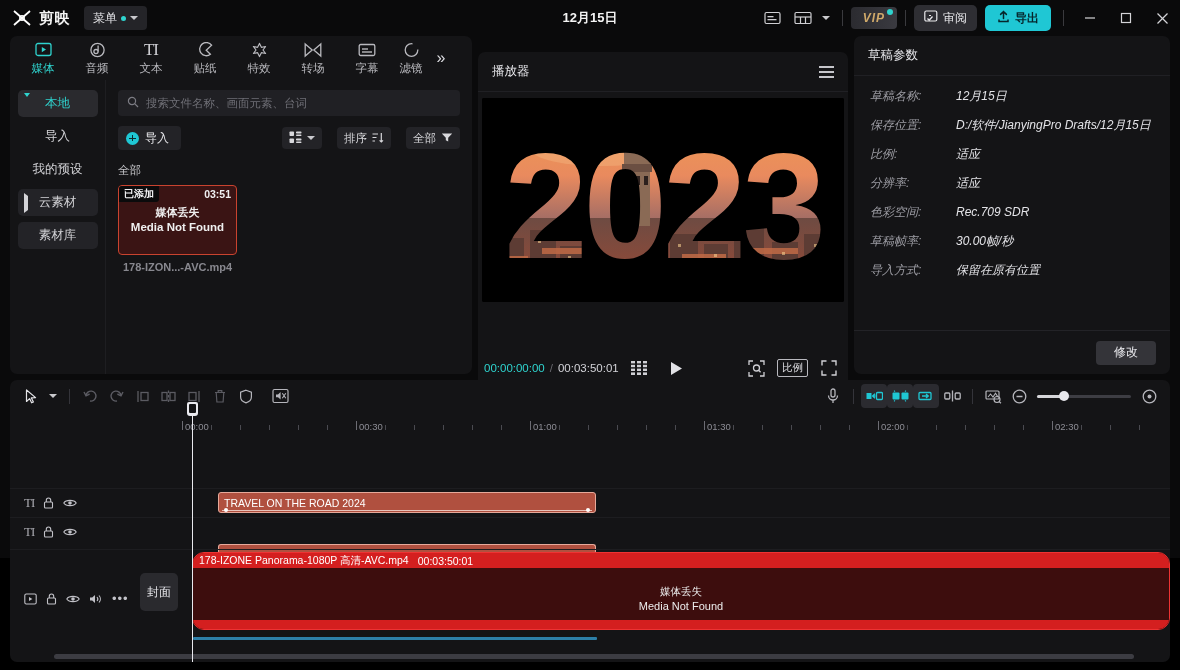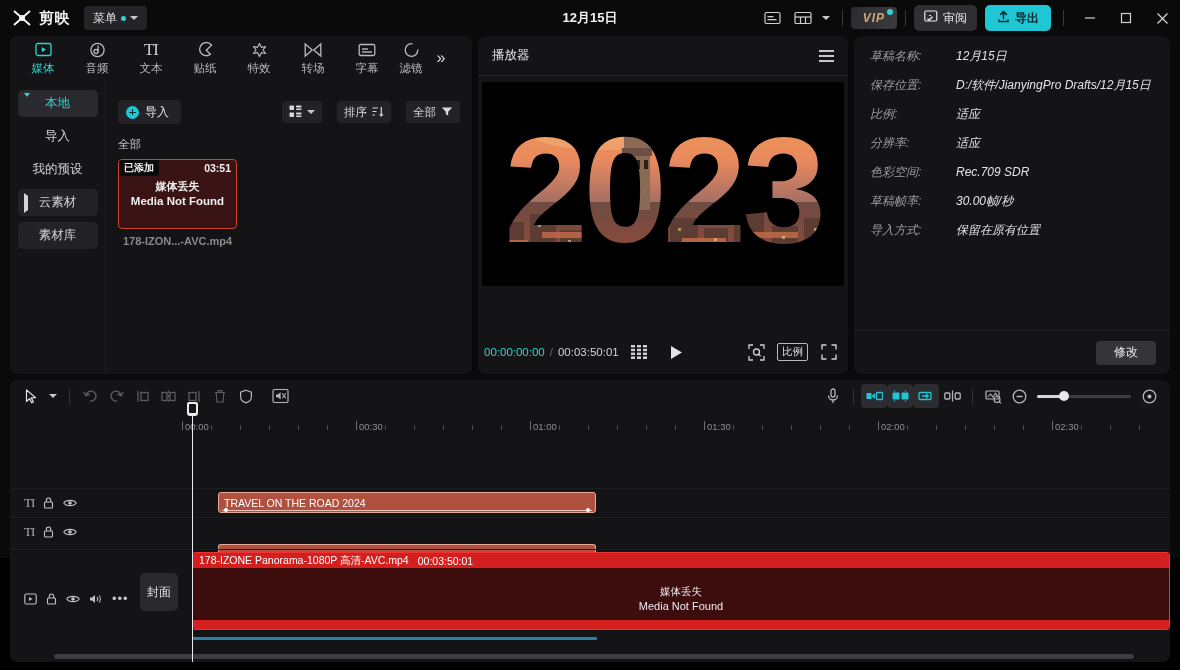--- a/index.html
+++ b/index.html
@@ -124,21 +124,21 @@
     position: absolute; left: 0; top: 0; background: #0b0b0c; color: #f0f0f2;
     font-size: 10px; padding: 1px 5px; border-radius: 0 0 3px 0;
   }
   .badge-dur { position: absolute; right: 5px; top: 2px; color: #f0f0f2; font-size: 10.5px; }
   .mnf1 { color: #efefef; font-size: 11px; line-height: 15px; }
   .mnf2 { color: #efefef; font-size: 11.5px; line-height: 15px; }
   .media-name { margin-top: 6px; color: #88888f; font-size: 11px; text-align: center; }
 
   
   .player-panel {
-    position: absolute; left: 478px; top: 0; width: 370px; height: 338px;
+    position: absolute; left: 478px; top: 16px; width: 370px; height: 338px;
     background: #141416; border-radius: 7px; overflow: hidden;
   }
   .panel-head {
     height: 40px; display: flex; align-items: center; padding: 0 14px;
     color: #e8e8ec; font-size: 12.5px; border-bottom: 1px solid #202024;
   }
   .ham { margin-left: auto; display: flex; flex-direction: column; gap: 3px; cursor: pointer; }
   .ham i { display:block; width: 15px; height: 2px; background: #c5c5ca; }
   .stage { position: absolute; top: 46px; left: 4px; width: 362px; height: 204px; background: #000; border-radius: 2px; overflow: hidden; }
   .pcontrols { position: absolute; left: 0; right: 0; bottom: 0; height: 44px; display: flex; align-items: center; padding: 0 6px; }
@@ -198,21 +198,21 @@
   }
   .clip-text {
     position: absolute; height: 21px; border-radius: 3px; border: 1px solid #e7a99a;
     background: #b0503f; overflow: hidden; cursor: pointer;
   }
   .clip-text .lbl { color: #fff; font-size: 10.5px; line-height: 19px; padding-left: 5px; white-space: nowrap; }
   .clip-underline { position: absolute; left: 3px; right: 3px; bottom: 1px; height: 1px; background: #e9c4bb; }
   .kf { position: absolute; bottom: -1px; width: 4px; height: 4px; border-radius: 50%; background: #fff; }
 
   .video-clip {
-    position: absolute; border-radius: 3px; overflow: hidden; cursor: pointer;
+    position: absolute; border-radius: 12px; overflow: hidden; cursor: pointer;
     background: #3d0d0d; border: 1px solid #e33;
   }
   .vc-bar { height: 15px; background: #d41f1f; display: flex; align-items: center; gap: 9px; padding-left: 6px; }
   .vc-bar span { color: #fff; font-size: 10.5px; white-space: nowrap; }
   .vc-body { position: absolute; top: 15px; left: 0; right: 0; bottom: 0; background: #3d0d0d; display: flex; align-items: center; justify-content: center; }
   .vc-mnf { text-align: center; color: #ececec; }
   .vc-mnf .l1 { font-size: 10.5px; line-height: 15px; }
   .vc-mnf .l2 { font-size: 11px; line-height: 15px; }
   .vc-foot { position: absolute; left: 0; right: 0; bottom: 0; height: 9px; background: #d41f1f; }
 
@@ -411,20 +411,29 @@
           <div class="cat grp">
             <span class="tri-slot"><span class="tri"></span></span>
             <span>云素材</span>
           </div>
           <div class="cat grp">
             <span>素材库</span>
           </div>
         </div>
 
         <div class="list-col">
+          <div class="search">
+            <span>
+              <svg width="12" height="12" viewBox="0 0 12 12">
+                  <circle cx="5" cy="5" r="3.6" fill="none" stroke="#7c7c84" stroke-width="1.2"></circle>
+                  <line x1="7.7" y1="7.7" x2="11" y2="11" stroke="#7c7c84" stroke-width="1.2"></line>
+                </svg>
+            </span>
+            <input placeholder="搜索文件名称、画面元素、台词" style="">
+          </div>
 
           <div class="tools">
             <div class="import-btn">
               <span class="plus-c"></span>
               <span>导入</span>
             </div>
             <div class="tools-right">
               <div class="tool-pill">
                 <span>
                   <svg width="13" height="13" viewBox="0 0 13 13">
@@ -581,20 +590,23 @@
         <span class="ratio-box" style="margin:0 8px">比例</span>
         <span class="pc-icon">
           <svg width="16" height="16" viewBox="0 0 16 16">
               <path d="M1 5.5 L1 1 L5.5 1 M15 5.5 L15 1 L10.5 1 M15 10.5 L15 15 L10.5 15 M1 10.5 L1 15 L5.5 15" fill="none" stroke="currentColor" stroke-width="1.4"></path>
             </svg>
         </span>
       </div>
     </div>
 
     <div class="right-panel">
+      <div class="panel-head">
+        <span>草稿参数</span>
+      </div>
       <div class="props">
         <div class="prow">
           <span class="pkey">草稿名称:</span>
           <span class="pval">12月15日</span>
         </div>
         <div class="prow">
           <span class="pkey">保存位置:</span>
           <span class="pval">D:/软件/JianyingPro Drafts/12月15日</span>
         </div>
         <div class="prow">

